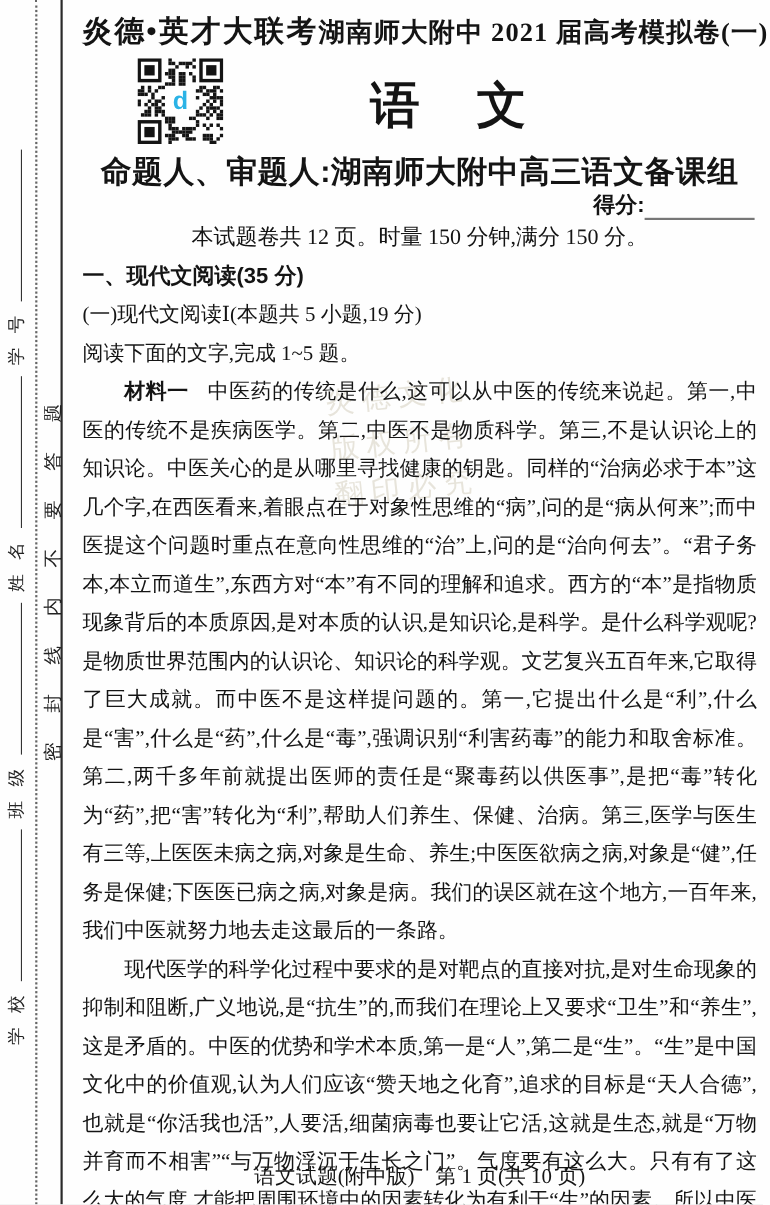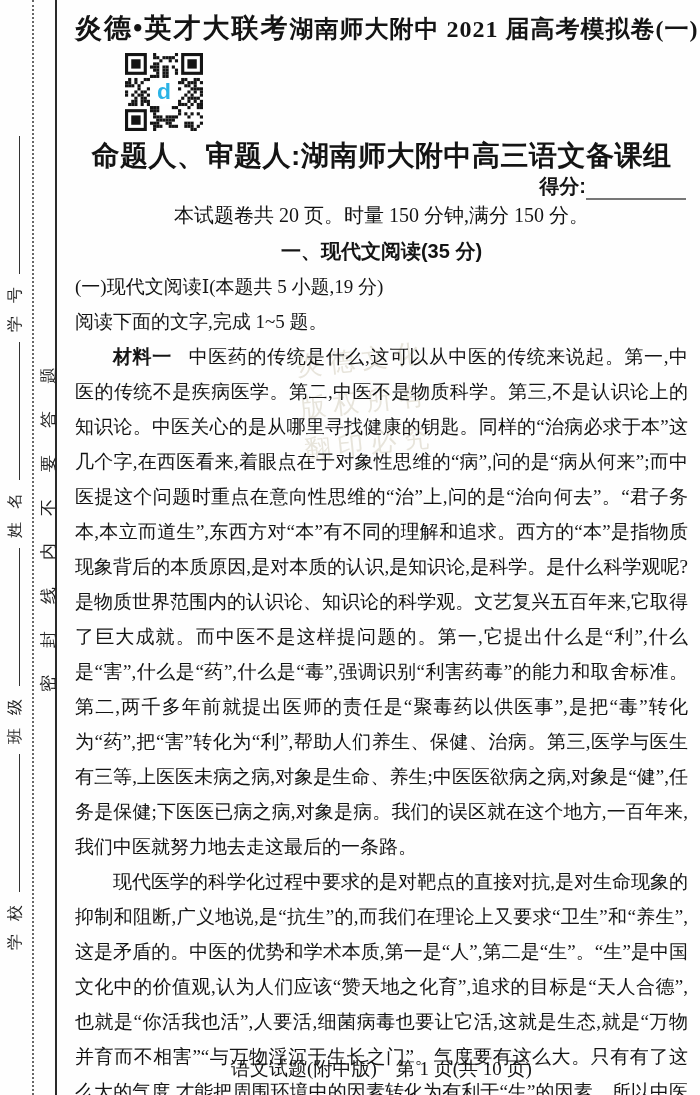--- a/index.html
+++ b/index.html
@@ -59,21 +59,21 @@
   }
   .score-blank{display:inline-block;width:100px;height:1.05em;border-bottom:2px solid #777;vertical-align:bottom;}
   .paper-info{position:absolute;top:202px;left:0;width:100%;text-align:center;font-size:20px;}
   
   .body{
     position:absolute;top:234px;left:0;width:613px;
     font-size:19px;line-height:35px;text-align:justify;
   }
   .h-main{
     font-family:"Liberation Sans","DejaVu Sans",sans-serif;
-    font-weight:bold;font-size:20px;line-height:35px;text-align:center;
+    font-weight:bold;font-size:20px;line-height:35px;text-align:left;
   }
   .h-sub,.instr{line-height:35px;text-align:left;}
   .body p{margin:0;text-indent:2em;}
   .mat-label{
     font-family:"Liberation Sans","DejaVu Sans",sans-serif;
     font-weight:bold;margin-right:0.9em;
   }
   .footer-line{position:absolute;top:1056px;left:0;width:100%;text-align:center;font-size:19px;}
 </style>
 </head>
@@ -275,26 +275,27 @@
             <rect x="60" y="6" width="9" height="9"></rect>
           <rect x="0" y="54" width="21" height="21"></rect>
             <rect x="3" y="57" width="15" height="15" fill="#fff"></rect>
             <rect x="6" y="60" width="9" height="9"></rect>
         </g>
         <rect x="26" y="26" width="23" height="23" rx="5" fill="#fff"></rect>
         <text x="37.5" y="44.5" text-anchor="middle" font-size="22" font-weight="bold" font-family="Liberation Sans, DejaVu Sans, sans-serif" fill="#2bb3e6">d</text>
       </svg>
     </div>
 
+    <div class="subject-title"><span>语文</span></div>
 
     <div class="setters-line">命题人、审题人:湖南师大附中高三语文备课组</div>
 
     <div class="score-row"><span>得分:</span><span class="score-blank"></span></div>
 
-    <div class="paper-info">本试题卷共 20 页。时量 150 分钟,满分 150 分。</div>
+    <div class="paper-info">本试题卷共 12 页。时量 150 分钟,满分 150 分。</div>
 
     <div class="body">
       <div class="h-main">一、现代文阅读(35 分)</div>
       <div class="h-sub">(一)现代文阅读Ⅰ(本题共 5 小题,19 分)</div>
       <div class="instr">阅读下面的文字,完成 1~5 题。</div>
 
       <p><span class="mat-label">材料一</span><span>中医药的传统是什么,这可以从中医的传统来说起。第一,中医的传统不是疾病医学。第二,中医不是物质科学。第三,不是认识论上的知识论。中医关心的是从哪里寻找健康的钥匙。同样的“治病必求于本”这几个字,在西医看来,着眼点在于对象性思维的“病”,问的是“病从何来”;而中医提这个问题时重点在意向性思维的“治”上,问的是“治向何去”。“君子务本,本立而道生”,东西方对“本”有不同的理解和追求。西方的“本”是指物质现象背后的本质原因,是对本质的认识,是知识论,是科学。是什么科学观呢?是物质世界范围内的认识论、知识论的科学观。文艺复兴五百年来,它取得了巨大成就。而中医不是这样提问题的。第一,它提出什么是“利”,什么是“害”,什么是“药”,什么是“毒”,强调识别“利害药毒”的能力和取舍标准。第二,两千多年前就提出医师的责任是“聚毒药以供医事”,是把“毒”转化为“药”,把“害”转化为“利”,帮助人们养生、保健、治病。第三,医学与医生有三等,上医医未病之病,对象是生命、养生;中医医欲病之病,对象是“健”,任务是保健;下医医已病之病,对象是病。我们的误区就在这个地方,一百年来,我们中医就努力地去走这最后的一条路。</span></p>
 
       <p>现代医学的科学化过程中要求的是对靶点的直接对抗,是对生命现象的抑制和阻断,广义地说,是“抗生”的,而我们在理论上又要求“卫生”和“养生”,这是矛盾的。中医的优势和学术本质,第一是“人”,第二是“生”。“生”是中国文化中的价值观,认为人们应该“赞天地之化育”,追求的目标是“天人合德”,也就是“你活我也活”,人要活,细菌病毒也要让它活,这就是生态,就是“万物并育而不相害”“与万物浮沉于生长之门”。气度要有这么大。只有有了这么大的气度,才能把周围环境中的因素转化为有利于“生”的因素。所以中医学的传统起码要回到《汉书•艺文志》,即“方技者,皆生生之具”。所以中医药是为人类生命的健康、发展、进化服务的方法、技术、工具。你非要扭转它,就变成两码事了。我的老师一九五九年临终前就说过:“欲求融合,必先求我之卓然自立。”展开来说,就是欲求融合现代科学技术的成就,必先求中医学自我的卓然自立。</p>
 

